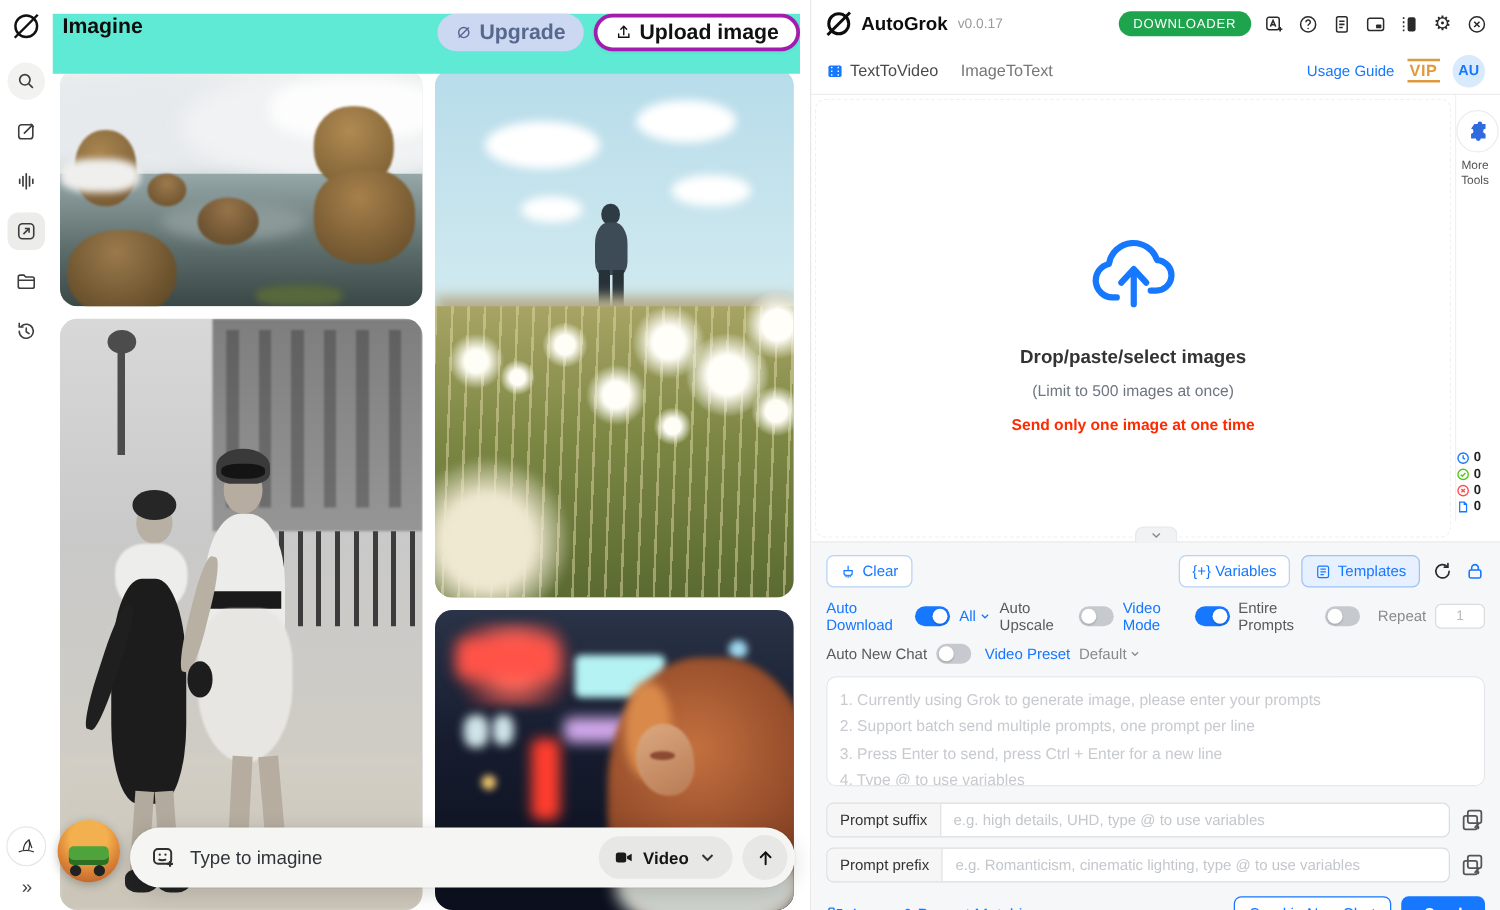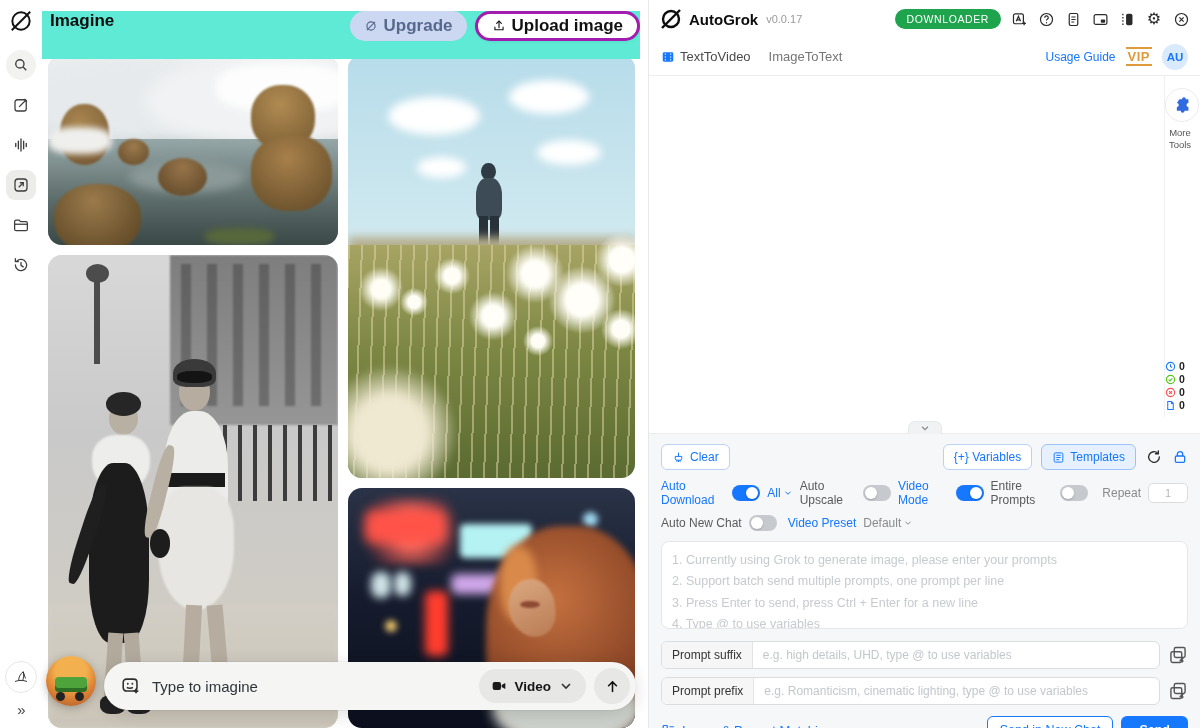--- a/index.html
+++ b/index.html
@@ -431,20 +431,30 @@
       <div class="tab plain">
         <span>ImageToText</span>
       </div>
       <div class="r-tabs-right">
         <span class="usage">Usage Guide</span>
         <span class="vip">VIP</span>
         <span class="au">AU</span>
       </div>
     </div>
 
+    <div class="r-main">
+      <svg class="dz-cloud" viewBox="0 0 84 72" fill="none" stroke="currentColor" stroke-width="5.5" stroke-linecap="round" stroke-linejoin="round">
+        <path d="M27 58 H23 A15 15 0 0 1 20 28.4 A22 22 0 0 1 62.6 25 A13.5 13.5 0 0 1 61 52 H57"></path>
+        <path d="M42 64 V36"></path>
+        <path d="M31 45 L42 33 L53 45"></path>
+      </svg>
+      <div class="dz-title">Drop/paste/select images</div>
+      <div class="dz-limit">(Limit to 500 images at once)</div>
+      <div class="dz-warn">Send only one image at one time</div>
+    </div>
 
     <div class="r-rail">
       <div class="moretools">
         <svg viewBox="0 0 28 28" fill="#2f6bdf">
             <path d="M10 5 h4 a3 3 0 1 1 6 0 h4 v6 a3 3 0 1 0 0 6 v6 h-6 a3 3 0 1 1 -6 0 H6 v-6 a3 3 0 1 0 0 -6 z"></path>
           </svg>
       </div>
       <div class="moretools-label">More Tools</div>
       <div class="counters">
         <div class="counter">

